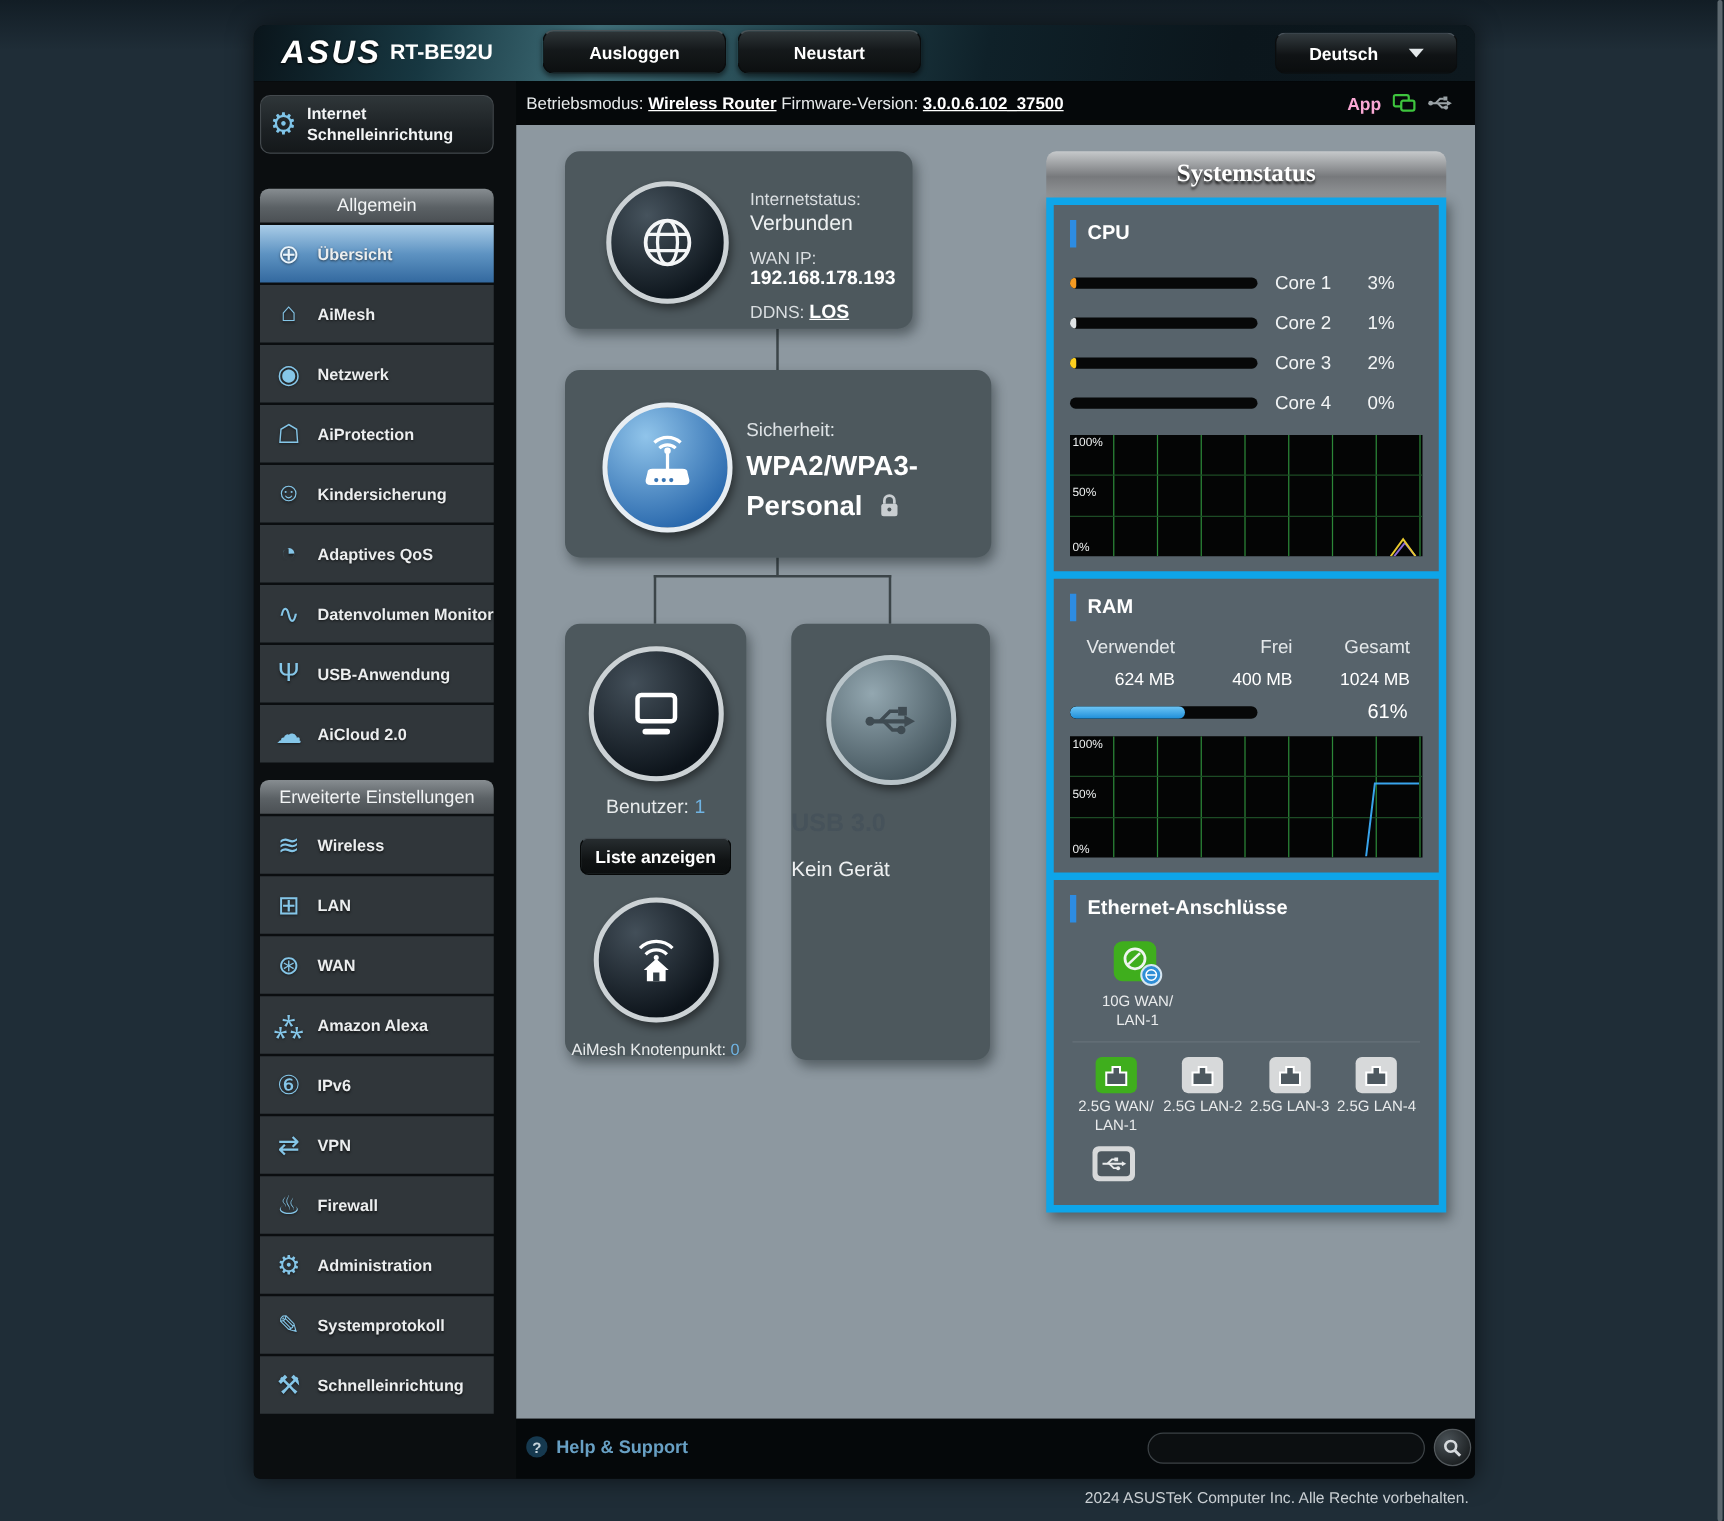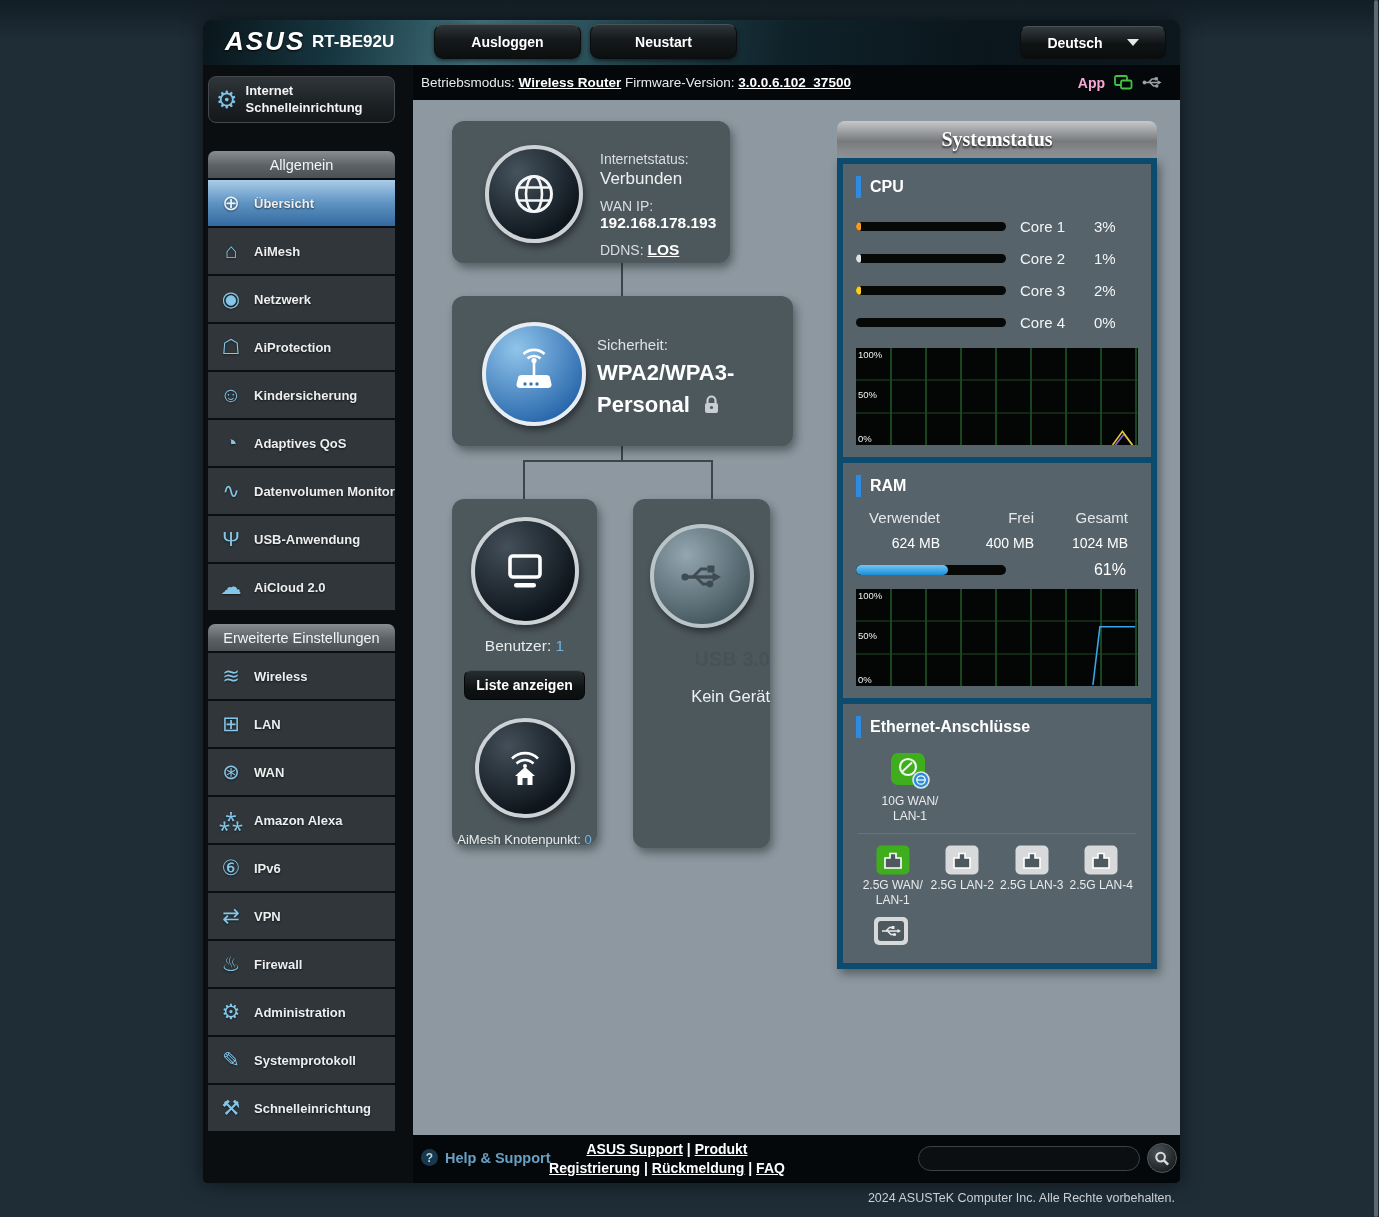--- a/index.html
+++ b/index.html
@@ -33,21 +33,21 @@
   .sh-link{font-weight:bold;text-decoration:underline;color:#fff;cursor:pointer;}
   .sh-right{position:absolute;right:16px;display:flex;align-items:center;gap:9px;}
   .app-label{color:#f9a8d4;font-weight:bold;font-size:14px;cursor:pointer;}
   .sh-icon{display:flex;align-items:center;cursor:pointer;}
   
   .main{position:absolute;left:0;top:35px;width:100%;height:1035px;background:#8d98a0;}
   .card{position:absolute;background:#4d585d;border-radius:12px;box-shadow:3px 5px 9px rgba(20,28,32,.45);}
   #card-internet{left:39px;top:21px;width:278px;height:142px;}
   #card-security{left:39px;top:196px;width:341px;height:150px;}
   #card-clients{left:39px;top:399px;width:145px;height:346px;text-align:center;}
-  #card-usb{left:220px;top:399px;width:137px;height:349px;text-align:right;}
+  #card-usb{left:220px;top:399px;width:159px;height:349px;text-align:left;}
   .connector{position:absolute;background:#3c4549;}
   .b-circle{border-radius:50%;box-shadow:2px 4px 7px rgba(0,0,0,.45);display:flex;align-items:center;justify-content:center;}
   .c-internet{position:absolute;left:33px;top:24px;width:90px;height:90px;border:4px solid #ccd2d5;background:radial-gradient(circle at 32% 26%,#46535d,#0e161d 75%);}
   .c-router{position:absolute;left:30px;top:26px;width:96px;height:96px;border:4px solid #e7edf2;background:radial-gradient(circle at 32% 24%,#90c4ea,#2a69ad 78%);}
   .c-clients{width:100px;height:100px;border:4px solid #ccd2d5;background:radial-gradient(circle at 32% 26%,#434f59,#0d141b 75%);margin:18px auto 0;}
   .c-aimesh{width:92px;height:92px;border:4px solid #ccd2d5;background:radial-gradient(circle at 32% 26%,#434f59,#0d141b 75%);margin:18px auto 0;}
   .c-usb3{width:96px;height:96px;border:4px solid #b9c4c9;background:radial-gradient(circle at 34% 28%,#93a7b0,#43545c 80%);margin:25px auto 0;}
   .net-text{position:absolute;left:148px;top:30px;color:#eef1f2;}
   .nt-label{font-size:14px;color:#d9dde0;}
   .nt-status{font-size:17px;margin-top:2px;}
@@ -59,21 +59,21 @@
   .sec-value{font-size:22px;font-weight:bold;color:#fff;line-height:1.45;margin-top:4px;}
   .users-line{margin-top:12px;font-size:15.5px;color:#e8ebec;}
   .blue-num{color:#6fb3e2;}
   .list-btn{display:block;margin:15px auto 0;width:121px;height:30px;background:linear-gradient(#272d30,#101314 60%,#0b0e0f);border:1px solid #060808;border-top-color:#454d52;border-radius:7px;color:#fff;font-size:14px;font-weight:bold;font-family:inherit;cursor:pointer;}
   .aimesh-line{margin-top:14px;font-size:13px;color:#e8ebec;}
   .usb-title{margin-top:20px;font-size:20px;font-weight:bold;color:#46525a;}
   .usb-status{margin-top:16px;font-size:16.5px;color:#eef0f1;}
   
   #syspanel{position:absolute;left:424px;top:21px;width:320px;}
   .sys-title{height:37px;background:linear-gradient(#c6c9cb,#77797c 55%,#939698);border-radius:8px 8px 0 0;display:flex;align-items:center;justify-content:center;font-family:"Liberation Serif",serif;font-size:20px;font-weight:bold;color:#fff;text-shadow:0 2px 2px rgba(0,0,0,.7);}
-  .sys-body{background:#0c4a6e;padding:6px;display:flex;flex-direction:column;gap:6px;box-shadow:3px 5px 9px rgba(20,28,32,.45);}
+  .sys-body{background:#0ea5e9;padding:6px;display:flex;flex-direction:column;gap:6px;box-shadow:3px 5px 9px rgba(20,28,32,.45);}
   .sys-sec{background:#57636b;padding:12px 13px;}
   .sec-head{display:flex;align-items:center;gap:9px;font-size:16px;font-weight:bold;color:#fff;margin-bottom:12px;}
   .blue-bar{width:5px;height:22px;background:#2d8ce2;}
   .core-row{display:flex;align-items:center;height:32px;}
   .core-bar{width:150px;height:9px;background:#070808;border-radius:5px;overflow:hidden;display:inline-block;}
   .core-fill{display:block;height:100%;border-radius:5px;}
   .core-label{margin-left:14px;font-size:15px;color:#f2f4f5;flex:1;}
   .core-val{font-size:15px;color:#f2f4f5;width:44px;}
   .graph{position:relative;width:282px;height:97px;background:#040505;margin-top:10px;}
   .graph .axis{position:absolute;left:2px;color:#eef0f0;font-size:9.5px;}
@@ -502,21 +502,20 @@
 
           </div>
         </div>
       </div>
 
       <div class="footer">
         <span class="help">
           <span class="q-circle">?</span>
           <span>Help &amp; Support</span>
         </span>
-        <div class="f-links" id="f-links"><a class="f-link">ASUS Support</a> | <a class="f-link">Produkt Registrierung</a> | <a class="f-link">Rückmeldung</a> | <a class="f-link">FAQ</a></div>
         <input class="f-search" placeholder="" style="">
         <button class="f-search-btn">
           <svg width="17" height="17" viewBox="0 0 17 17">
               <circle cx="7" cy="7" r="4.6" fill="none" stroke="#d6dadd" stroke-width="2.2"></circle>
               <line x1="10.5" y1="10.5" x2="15" y2="15" stroke="#d6dadd" stroke-width="2.6"></line>
             </svg>
         </button>
       </div>
 
     </div>

